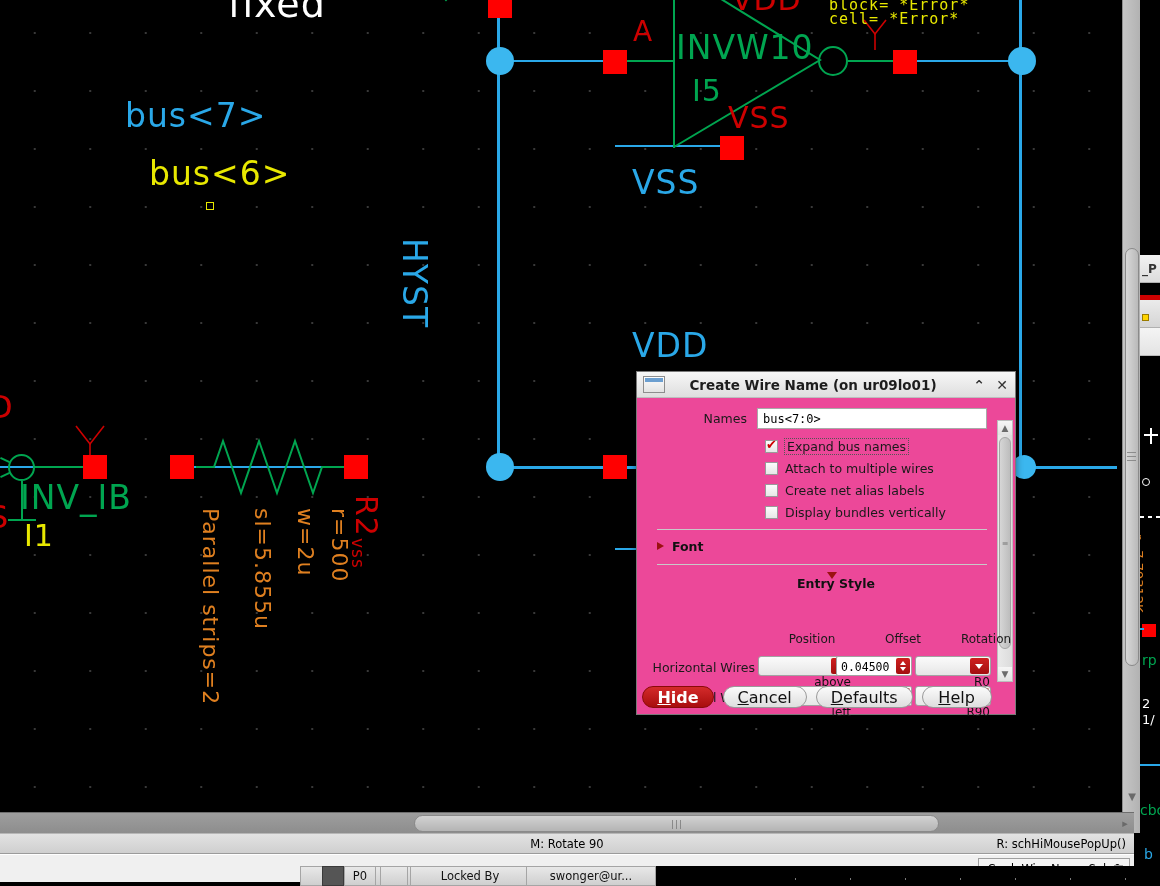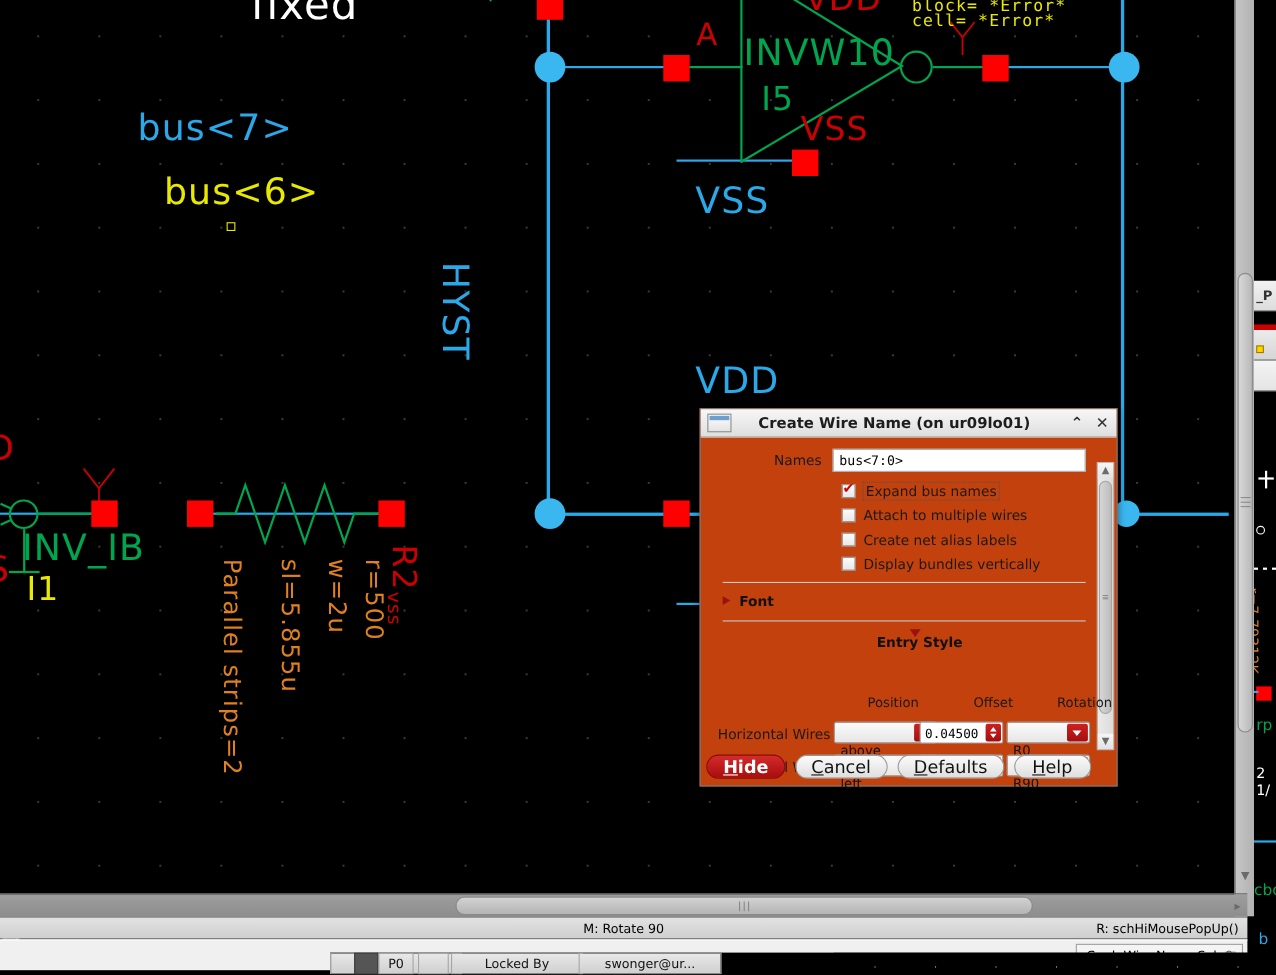--- a/index.html
+++ b/index.html
@@ -198,21 +198,21 @@
     background-color: #000;
     background-image: radial-gradient(circle, #7a7a7a 0.7px, transparent 0.9px);
     background-size: 55px 14px;
     background-position: 10px 6px;
   }
 
   
   .dialog {
     position: absolute; left: 636px; top: 371px;
     width: 380px; height: 344px;
-    background: #c2410c;
+    background: #ec4899;
     border: 1px solid #7a7a7a;
     box-shadow: 0 2px 7px rgba(0,0,0,.45);
   }
   .dlg-title {
     position: relative; height: 26px;
     background: linear-gradient(#f7f7f7,#dedede);
     border-bottom: 1px solid #bdbdbd;
     display: flex; align-items: center;
   }
   .dlg-sysicon {
@@ -343,21 +343,21 @@
     text-align: center;
   }
   .grid-lbl {
     position: absolute; font-size: 12.5px; color: #1a1a1a;
     text-align: right;
   }
   .sm-combo {
     position: absolute; height: 20px;
     background: linear-gradient(#fbfbfb,#e6e6e6);
     border: 1px solid #a2a2a2; border-radius: 3px;
-    font-size: 12px; color: #111; padding: 18px 0 0 5px;
+    font-size: 12px; color: #111; padding: 18px 0 0 5px; text-align: right;
   }
   .spin {
     position: absolute; height: 20px; width: 76px;
     background: #fff; border: 1px solid #a2a2a2; border-radius: 2px;
     font-family: "DejaVu Sans Mono", monospace;
     font-size: 11.5px; color: #000; padding: 3px 0 0 4px;
   }
   .spin-btns {
     position: absolute; right: 1px; top: 1px;
     width: 14px; height: 16px;

